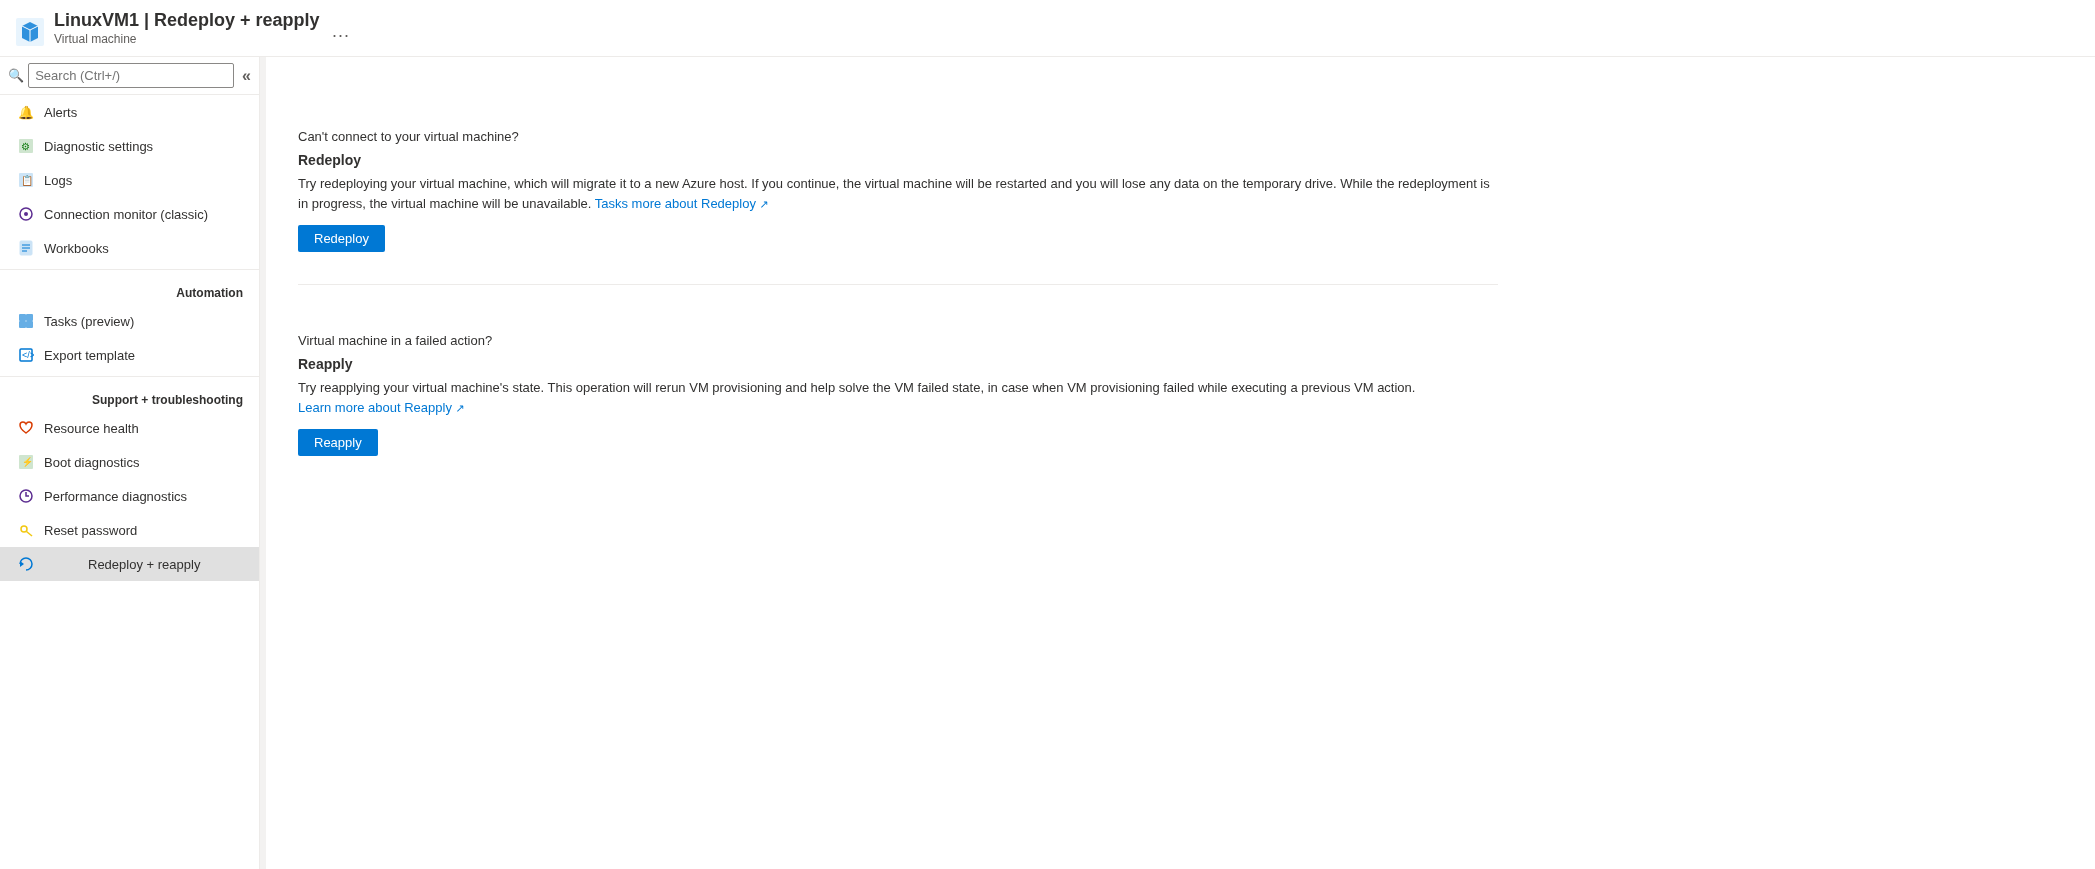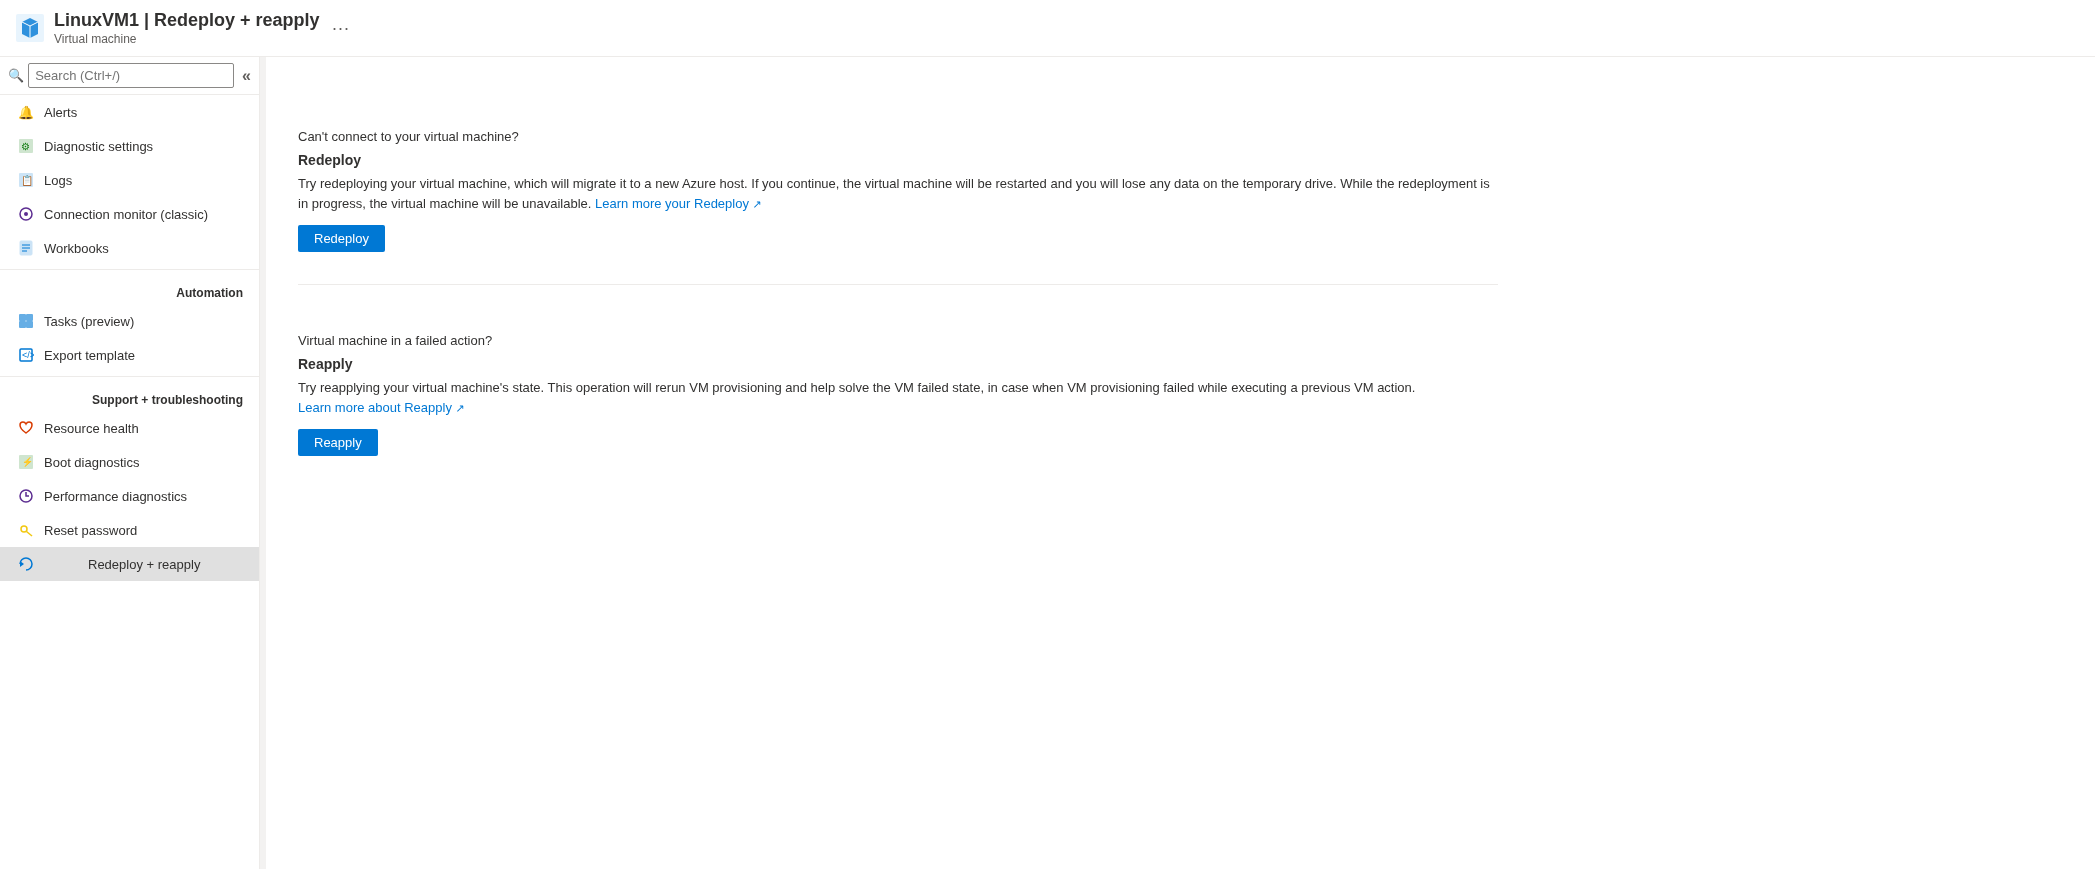--- a/index.html
+++ b/index.html
@@ -1,19 +1,19 @@
 <!DOCTYPE html>
 <html><head>
   <meta charset="utf-8">
   <style>
     * { box-sizing: border-box; margin: 0; padding: 0; }
     body { font-family: 'Segoe UI', sans-serif; font-size: 13px; color: #323130; background: #fff; display: flex; flex-direction: column; height: 100vh; overflow: hidden; }
 
     
-    .header { display: flex; align-items: center; padding: 10px 16px; border-bottom: 1px solid #edebe9; background: #fff; flex-shrink: 0; }
+    .header { display: flex; align-items: flex-end; padding: 10px 16px; border-bottom: 1px solid #edebe9; background: #fff; flex-shrink: 0; }
     .header-icon { width: 28px; height: 28px; margin-right: 10px; }
     .header-title { font-size: 18px; font-weight: 600; color: #323130; }
     .header-subtitle { font-size: 12px; color: #605e5c; margin-top: 1px; }
     .header-more { margin-left: 12px; font-size: 18px; color: #605e5c; cursor: pointer; }
 
     
     .layout { display: flex; flex: 1; overflow: hidden; }
 
     
     .sidebar { width: 260px; border-right: 1px solid #edebe9; display: flex; flex-direction: column; overflow-y: auto; flex-shrink: 0; background: #fff; }
@@ -191,21 +191,21 @@
 
   <div style="width:6px; background:#f3f2f1; flex-shrink:0;"></div>
 
   <div class="main-content">
 
     <div class="section">
       <div class="section-question">Can't connect to your virtual machine?</div>
       <div class="section-title">Redeploy</div>
       <div class="section-desc">
         <span>Try redeploying your virtual machine, which will migrate it to a new Azure host. If you continue, the virtual machine will be restarted and you will lose any data on the temporary drive. While the redeployment is in progress, the virtual machine will be unavailable.</span>
-        <a href="#">Learn more your Redeploy</a>
+        <a href="#">Tasks more about Redeploy</a>
         <span style="font-size:11px; color:#0078d4;"> ↗</span>
       </div>
       <button class="btn-primary">Redeploy</button>
     </div>
 
     <div class="section-divider"></div>
 
     <div class="section">
       <div class="section-question">Virtual machine in a failed action?</div>
       <div class="section-title">Reapply</div>

